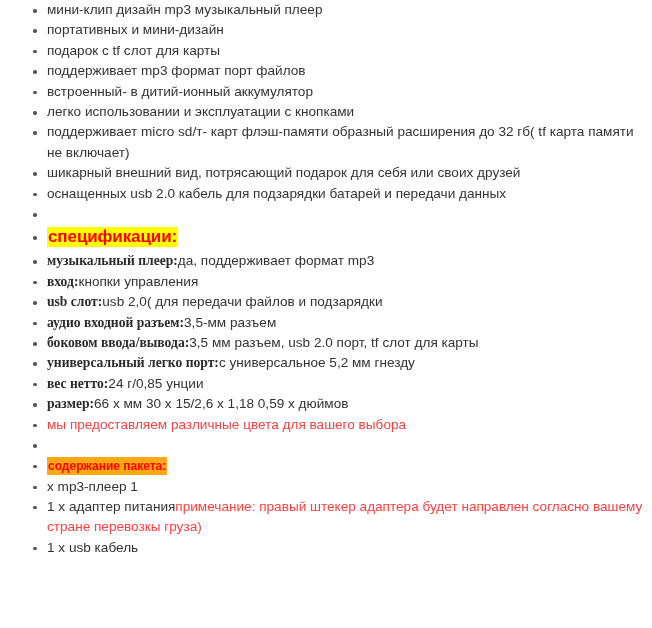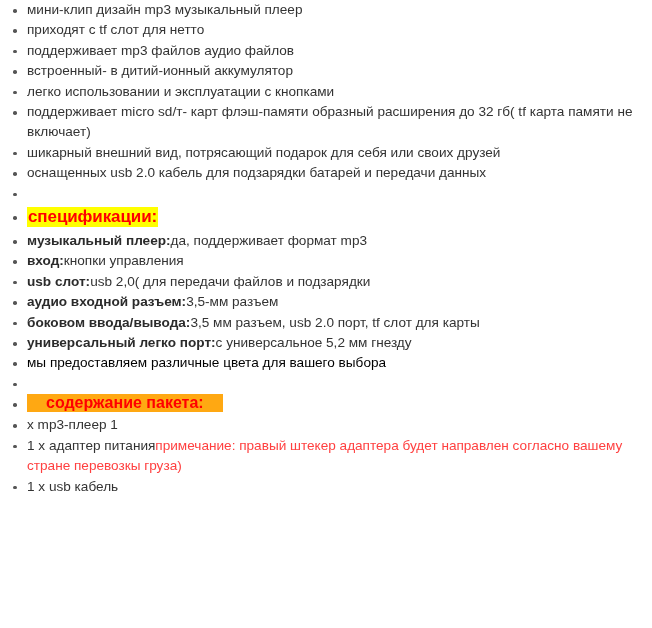--- a/index.html
+++ b/index.html
@@ -29,40 +29,42 @@
 
   li.bullet-item {
     position: relative;
     padding-left: 27px;
     padding-right: 6px;
     font-size: 13.6px;
     line-height: 20.4px;
     min-height: 20.4px;
     color: #333333;
     word-wrap: break-word;
+    margin-left: 20px;
   }
 
   li.bullet-item::before {
     content: "";
     position: absolute;
     left: 13px;
     top: 9px;
     width: 3.5px;
     height: 3.5px;
     border-radius: 50%;
     background: #555555;
   }
 
   li.bullet-item.empty-item {
     height: 20.4px;
   }
 
   .label-bold {
     font-weight: bold;
     color: #2b2b2b;
+    font-family: Liberation Serif, serif;
   }
 
   .heading-spec {
     display: inline-block;
     font-size: 17px;
     line-height: 20px;
     font-weight: bold;
     color: #FF0000;
     background: #FFFF00;
     padding: 0 1px;
@@ -73,63 +75,66 @@
     min-height: 26px;
     line-height: 26px;
     padding-top: 1px;
   }
   li.spec-heading-item::before {
     top: 12px;
   }
 
   .heading-package {
     display: inline-block;
-    font-size: 16px;
+    font-size: 12px;
     line-height: 18px;
     font-weight: bold;
     color: #FF0000;
     background: #FFA812;
-    padding: 0 19px;
+    padding: 0 1px;
   }
 
   li.package-heading-item {
     min-height: 21px;
   }
 
   .red-text {
-    color: #000000;
+    color: #ef4444;
   }
   .red-note {
     color: #FF4040;
   }
 </style>
 </head>
 <body>
 
 <div id="product-description">
 
   <ul class="bullet-list">
     <li class="bullet-item"><span>мини-клип дизайн mp3 музыкальный плеер</span></li>
-    <li class="bullet-item"><span>приходят с tf слот для нетто</span></li>
-    <li class="bullet-item"><span>поддерживает mp3 файлов аудио файлов</span></li>
+    <li class="bullet-item"><span>портативных и мини-дизайн</span></li>
+    <li class="bullet-item"><span>подарок с tf слот для карты</span></li>
+    <li class="bullet-item"><span>поддерживает mp3 формат порт файлов</span></li>
     <li class="bullet-item"><span>встроенный- в дитий-ионный аккумулятор</span></li>
     <li class="bullet-item"><span>легко использовании и эксплуатации с кнопками</span></li>
     <li class="bullet-item"><span>поддерживает micro sd/т- карт флэш-памяти образный расширения до 32 гб( tf карта памяти не включает)</span></li>
     <li class="bullet-item"><span>шикарный внешний вид, потрясающий подарок для себя или своих друзей</span></li>
     <li class="bullet-item"><span>оснащенных usb 2.0 кабель для подзарядки батарей и передачи данных</span></li>
     <li class="bullet-item empty-item"><span></span></li>
 
     <li class="bullet-item spec-heading-item"><span class="heading-spec">спецификации:</span></li>
 
     <li class="bullet-item"><span class="label-bold">музыкальный плеер:</span><span>да, поддерживает формат mp3</span></li>
     <li class="bullet-item"><span class="label-bold">вход:</span><span>кнопки управления</span></li>
     <li class="bullet-item"><span class="label-bold">usb слот:</span><span>usb 2,0( для передачи файлов и подзарядки</span></li>
     <li class="bullet-item"><span class="label-bold">аудио входной разъем:</span><span>3,5-мм разъем</span></li>
     <li class="bullet-item"><span class="label-bold">боковом ввода/вывода:</span><span>3,5 мм разъем, usb 2.0 порт, tf слот для карты</span></li>
     <li class="bullet-item"><span class="label-bold">универсальный легко порт:</span><span>с универсальное 5,2 мм гнезду</span></li>
+    <li class="bullet-item"><span class="label-bold">вес нетто:</span><span>24 г/0,85 унции</span></li>
+    <li class="bullet-item"><span class="label-bold">размер:</span><span>66 х мм 30 х 15/2,6 х 1,18 0,59 х дюймов</span></li>
 
     <li class="bullet-item"><span class="red-text">мы предоставляем различные цвета для вашего выбора</span></li>
     <li class="bullet-item empty-item"><span></span></li>
 
     <li class="bullet-item package-heading-item"><span class="heading-package">содержание пакета:</span></li>
 
     <li class="bullet-item"><span>x mp3-плеер 1</span></li>
     <li class="bullet-item"><span>1 х адаптер питания</span><span class="red-note">примечание: правый штекер адаптера будет направлен согласно вашему стране перевозкы груза)</span></li>
     <li class="bullet-item"><span>1 x usb кабель</span></li>
 

